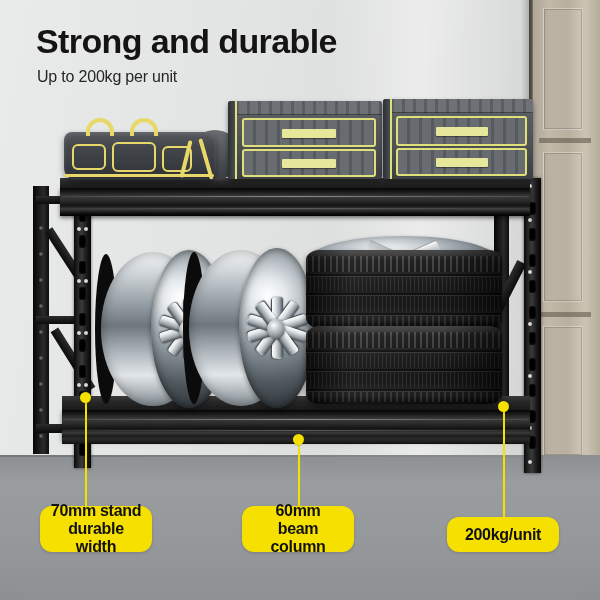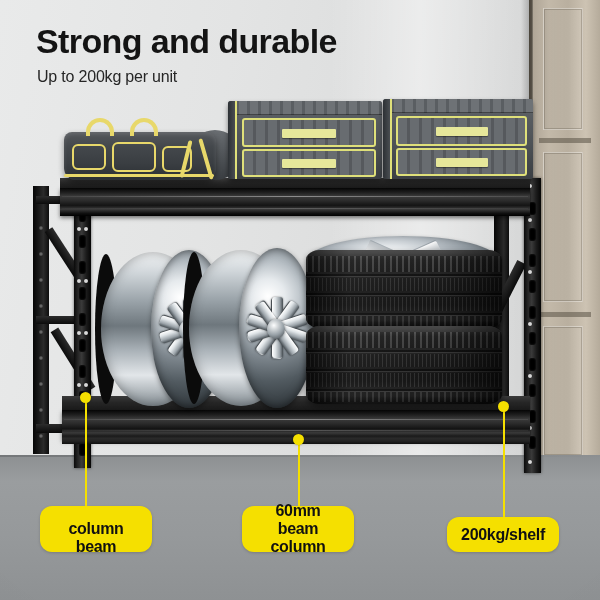--- a/index.html
+++ b/index.html
@@ -479,34 +479,34 @@
 
   </div>
 
   <div class="headline">Strong and durable</div>
   <div class="subhead">Up to 200kg per unit</div>
 
   <div class="dot" style="left:80px;top:392px;"></div>
   <div class="lead" style="left:85px;top:397px;height:110px;"></div>
   <div class="callout" style="left:40px;top:506px;width:112px;height:46px;">
     <span>
-      <br>
-      <span>column beam</span>
+      <span>70mm stand</span><br>
+      <span>durable width</span>
     </span>
   </div>
 
   <div class="dot" style="left:293px;top:434px;"></div>
   <div class="lead" style="left:298px;top:439px;height:68px;"></div>
   <div class="callout" style="left:242px;top:506px;width:112px;height:46px;">
     <span>
       <span>60mm</span><br>
       <span>beam column</span>
     </span>
   </div>
 
   <div class="dot" style="left:498px;top:401px;"></div>
   <div class="lead" style="left:503px;top:406px;height:112px;"></div>
   <div class="callout" style="left:447px;top:517px;width:112px;height:35px;">
-    <span>200kg/shelf</span>
+    <span>200kg/unit</span>
   </div>
 
   <div class="vig"></div>
 </div>
 
 </body></html>

